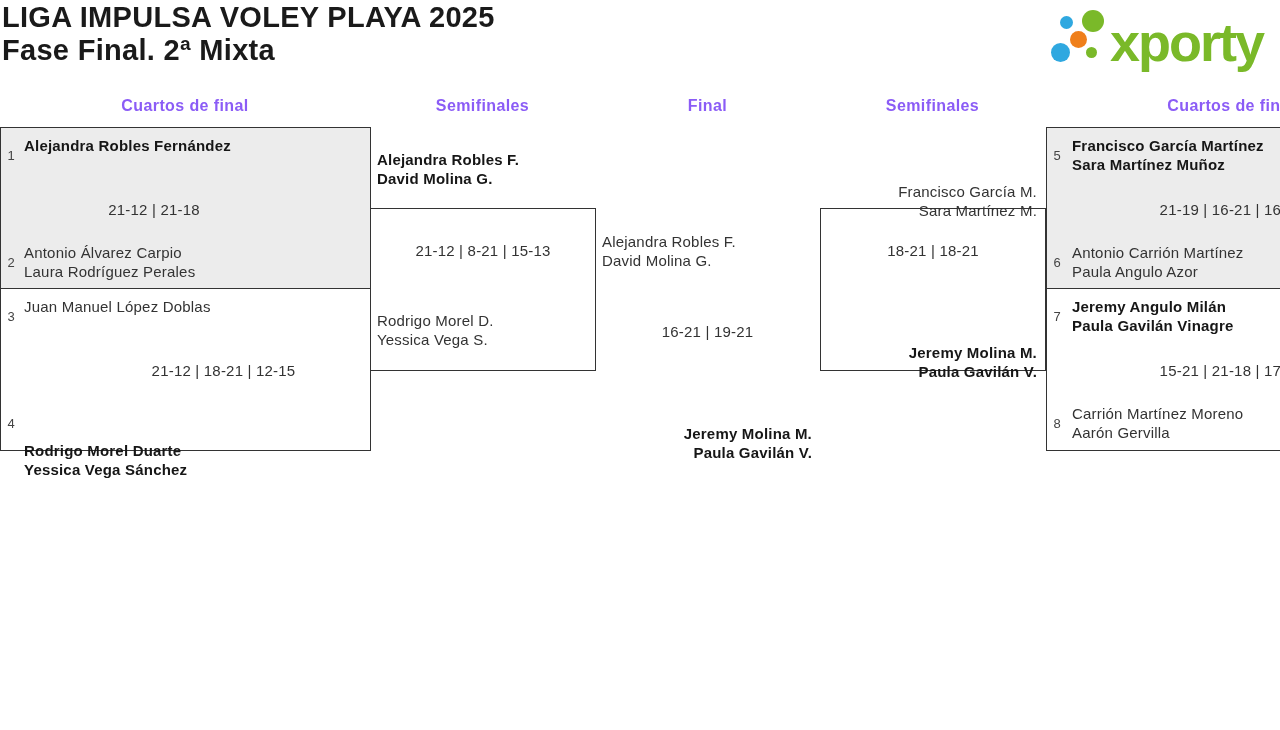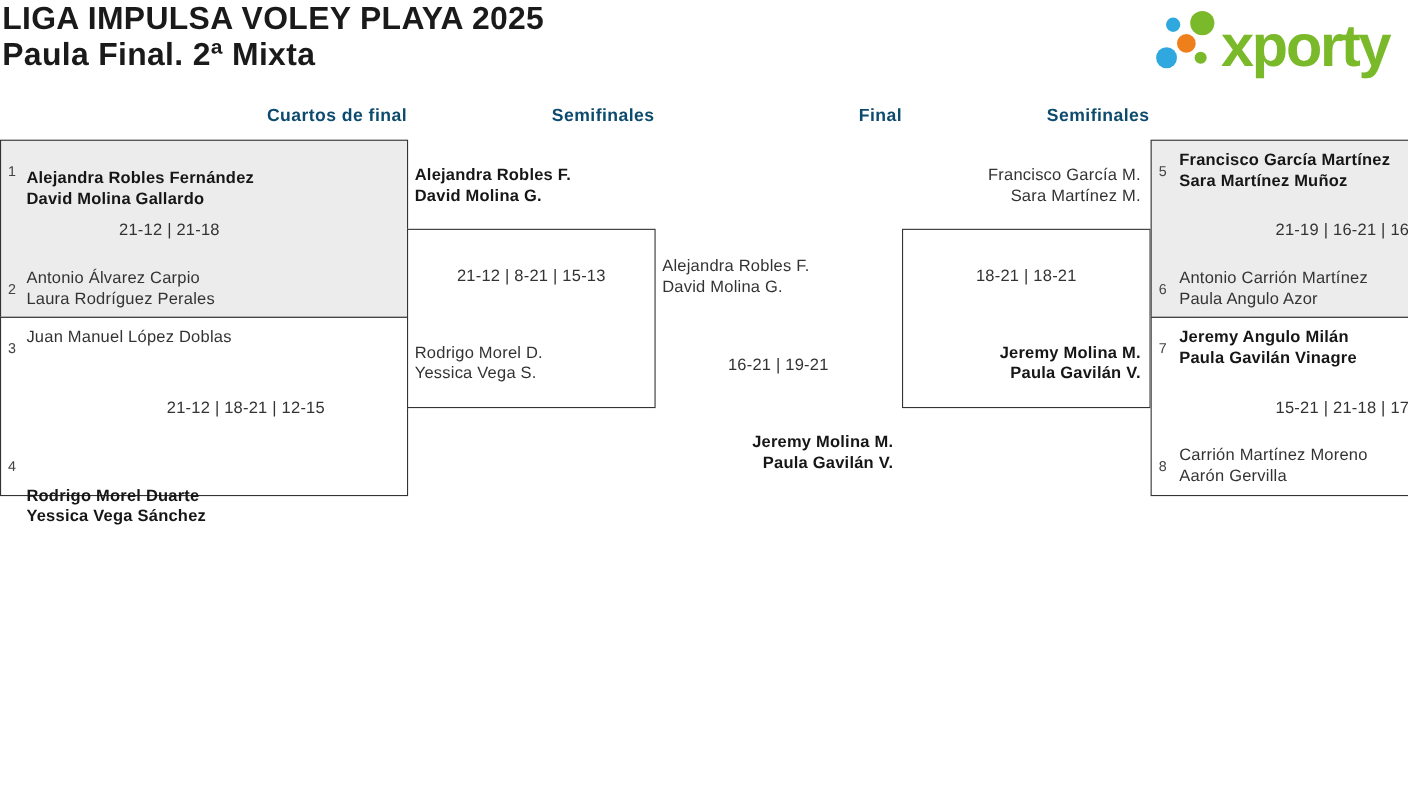--- a/index.html
+++ b/index.html
@@ -4,47 +4,47 @@
 <style>
   html,body{margin:0;padding:0;}
   body{width:1280px;height:730px;overflow:hidden;background:#fff;
        font-family:"Liberation Sans", sans-serif;}
   #app{position:relative;width:1280px;height:730px;overflow:hidden;background:#fff;}
 
   .title-line{position:absolute;left:2px;font-size:29px;line-height:33px;
               font-weight:600;color:#1a1a1a;letter-spacing:.3px;white-space:nowrap;}
 
   .round-header{position:absolute;top:97px;height:20px;font-size:16px;font-weight:600;
-                color:#0c4a6e;text-align:right;letter-spacing:.4px;white-space:nowrap;}
+                color:#8b5cf6;text-align:center;letter-spacing:.4px;white-space:nowrap;}
 
   .box{position:absolute;border:1px solid #333;box-sizing:border-box;background:#fff;}
   .box.gray{background:#ececec;}
 
   .team{position:absolute;font-size:15px;line-height:19px;color:#333;
         letter-spacing:.2px;white-space:nowrap;}
   .team.winner{font-weight:700;color:#161616;}
-  .team.right{text-align:right;}
+  .team.right{text-align:right;margin-top:32px;}
 
   .seed{position:absolute;width:18px;font-size:13px;line-height:17px;color:#444;
         text-align:center;}
 
   .score{position:absolute;font-size:15px;line-height:19px;color:#333;
          text-align:center;letter-spacing:.2px;white-space:nowrap;}
 
   .dot{position:absolute;border-radius:50%;}
   .logo-text{position:absolute;left:1110px;top:15px;font-size:54px;line-height:54px;
              font-weight:800;letter-spacing:-2px;white-space:nowrap;}
 </style>
 </head>
 <body>
 
 <div id="app">
 
   <div class="title-line" style="top:1px;">LIGA IMPULSA VOLEY PLAYA 2025</div>
-  <div class="title-line" style="top:34px;">Paula Final. 2ª Mixta</div>
+  <div class="title-line" style="top:34px;">Fase Final. 2ª Mixta</div>
 
   <div>
     <span class="dot" style="left:1060px;top:16px;width:13px;height:13px;background:#2fa8e0;"></span>
     <span class="dot" style="left:1082px;top:10px;width:22px;height:22px;background:#7ab929;"></span>
     <span class="dot" style="left:1070px;top:31px;width:17px;height:17px;background:#ef7f1a;"></span>
     <span class="dot" style="left:1086px;top:47px;width:11px;height:11px;background:#7ab929;"></span>
     <span class="dot" style="left:1051px;top:43px;width:19px;height:19px;background:#2fa8e0;"></span>
     <div class="logo-text" style="color:#7ab929;">xporty</div>
   </div>
 
@@ -55,23 +55,22 @@
   <div class="round-header" style="left:1046px;width:370px;">Cuartos de final</div>
 
   <div class="box gray" style="left:0;top:127px;width:371px;height:162px;"></div>
   <div class="box" style="left:0;top:288px;width:371px;height:163px;"></div>
   <div class="box" style="left:370px;top:208px;width:226px;height:163px;"></div>
   <div class="box" style="left:820px;top:208px;width:226px;height:163px;"></div>
   <div class="box gray" style="left:1046px;top:127px;width:371px;height:162px;"></div>
   <div class="box" style="left:1046px;top:288px;width:371px;height:163px;"></div>
 
   <div class="seed" style="left:2px;top:147px;">1</div>
-  <div class="team winner" style="left:24px;top:136px;margin-top:16px;">
+  <div class="team winner" style="left:24px;top:136px;">
     <div>Alejandra Robles Fernández</div>
-    <div>David Molina Gallardo</div>
   </div>
   <div class="score" style="left:0;top:200px;width:308px;">21-12 | 21-18</div>
   <div class="team" style="left:24px;top:243px;">
     <div>Antonio Álvarez Carpio</div>
     <div>Laura Rodríguez Perales</div>
   </div>
   <div class="seed" style="left:2px;top:254px;">2</div>
 
   <div class="seed" style="left:2px;top:308px;">3</div>
   <div class="team" style="left:24px;top:297px;">

